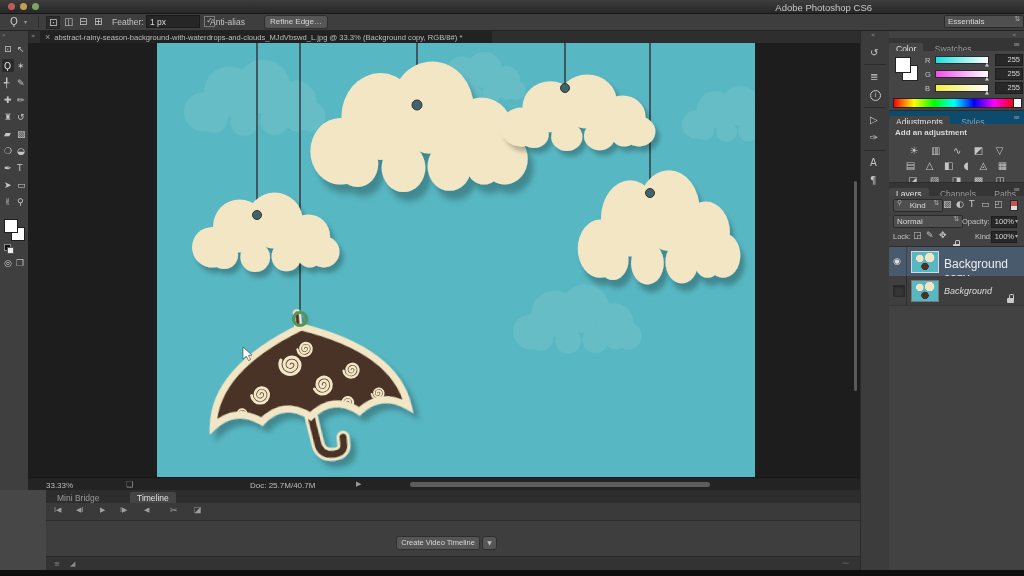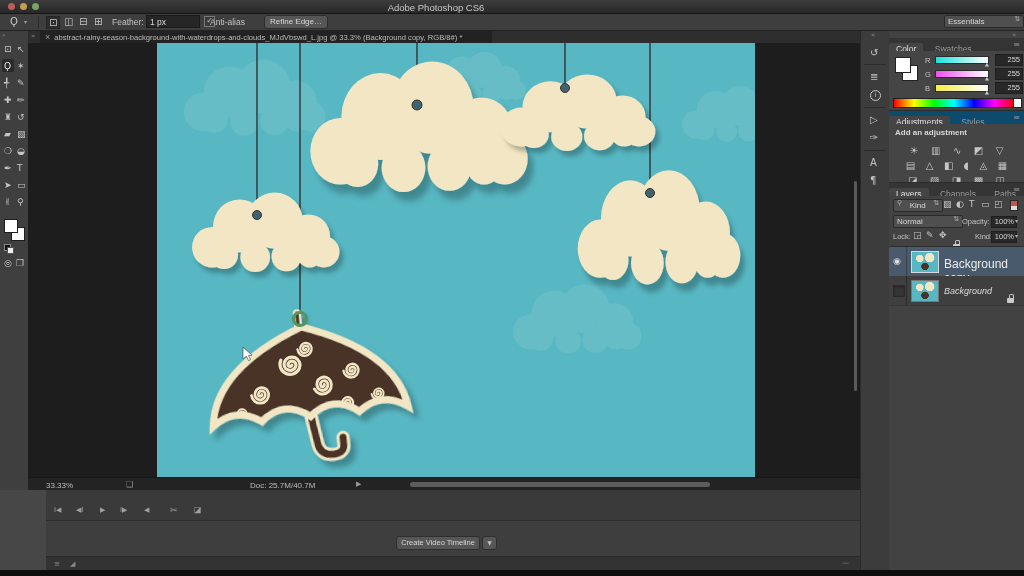--- a/index.html
+++ b/index.html
@@ -36,21 +36,21 @@
 </style>
 </head>
 <body>
 
 <div id="app">
 
   <div class="abs" style="left:0;top:0;width:1024px;height:13px;background:linear-gradient(#3c3c3c,#282828);border-bottom:1px solid #161616;">
     <div class="abs" style="left:8px;top:3px;width:7px;height:7px;border-radius:50%;background:#c05b56;"></div>
     <div class="abs" style="left:20px;top:3px;width:7px;height:7px;border-radius:50%;background:#c0a04f;"></div>
     <div class="abs" style="left:32px;top:3px;width:7px;height:7px;border-radius:50%;background:#7ba463;"></div>
-    <div class="abs" style="left:0;top:2px;width:872px;text-align:center;font-size:9.5px;color:#c9c9c9;">Adobe Photoshop CS6</div>
+    <div class="abs" style="left:0;top:2px;width:872px;text-align:right;font-size:9.5px;color:#c9c9c9;">Adobe Photoshop CS6</div>
   </div>
 
   <div class="abs" style="left:0;top:14px;width:1024px;height:16px;background:#3e3e3e;border-bottom:1px solid #222;">
     <span class="abs icon" style="left:10px;top:3px;font-size:10px;">Ϙ</span>
     <span class="abs icon" style="left:24px;top:5px;font-size:6px;color:#999;">▾</span>
     <div class="abs vsep" style="left:38px;top:2px;height:12px;"></div>
     <span class="abs icon" style="left:46px;top:2px;font-size:10px;background:#2c2c2c;border:1px solid #242424;padding:0 2px;line-height:11px;">⊡</span>
     <span class="abs icon" style="left:64px;top:3px;font-size:10px;">◫</span>
     <span class="abs icon" style="left:79px;top:3px;font-size:10px;">⊟</span>
     <span class="abs icon" style="left:94px;top:3px;font-size:10px;">⊞</span>
@@ -229,20 +229,24 @@
   <div class="abs" style="left:28px;top:477px;width:832px;height:13px;background:#232323;border-top:1px solid #161616;">
     <span class="abs" style="left:18px;top:3px;font-size:8px;color:#bdbdbd;">33.33%</span>
     <span class="abs icon" style="left:98px;top:3px;font-size:8px;color:#9a9a9a;">❏</span>
     <span class="abs" style="left:222px;top:3px;font-size:8px;color:#bdbdbd;">Doc: 25.7M/40.7M</span>
     <span class="abs icon" style="left:328px;top:3px;font-size:7px;color:#9a9a9a;">▶</span>
     <div class="abs" style="left:382px;top:4px;width:300px;height:5px;background:#5d5d5d;border-radius:3px;"></div>
   </div>
 
   <div class="abs" style="left:0;top:490px;width:46px;height:80px;background:#474747;"></div>
   <div class="abs" style="left:46px;top:490px;width:814px;height:80px;background:#3a3a3a;">
+    <div class="abs" style="left:0;top:0;width:814px;height:13px;background:#2d2d2d;">
+      <span class="paneltab abs" style="left:4px;top:2px;">Mini Bridge</span>
+      <span class="paneltab active abs" style="left:84px;top:2px;">Timeline</span>
+    </div>
     <div class="abs" style="left:0;top:13px;width:814px;height:17px;background:#3a3a3a;border-bottom:1px solid #2e2e2e;">
       <span class="abs icon" style="left:8px;top:4px;font-size:7px;color:#9f9f9f;">I◀</span>
       <span class="abs icon" style="left:30px;top:4px;font-size:7px;color:#9f9f9f;">◀I</span>
       <span class="abs icon" style="left:54px;top:4px;font-size:7px;color:#9f9f9f;">▶</span>
       <span class="abs icon" style="left:74px;top:4px;font-size:7px;color:#9f9f9f;">I▶</span>
       <span class="abs icon" style="left:98px;top:4px;font-size:7px;color:#9f9f9f;">◀</span>
       <span class="abs icon" style="left:124px;top:3px;font-size:9px;color:#9f9f9f;">✂</span>
       <span class="abs icon" style="left:148px;top:3px;font-size:8px;color:#9f9f9f;">◪</span>
     </div>
     <div class="abs" style="left:0;top:31px;width:814px;height:35px;background:#3e3e3e;">

